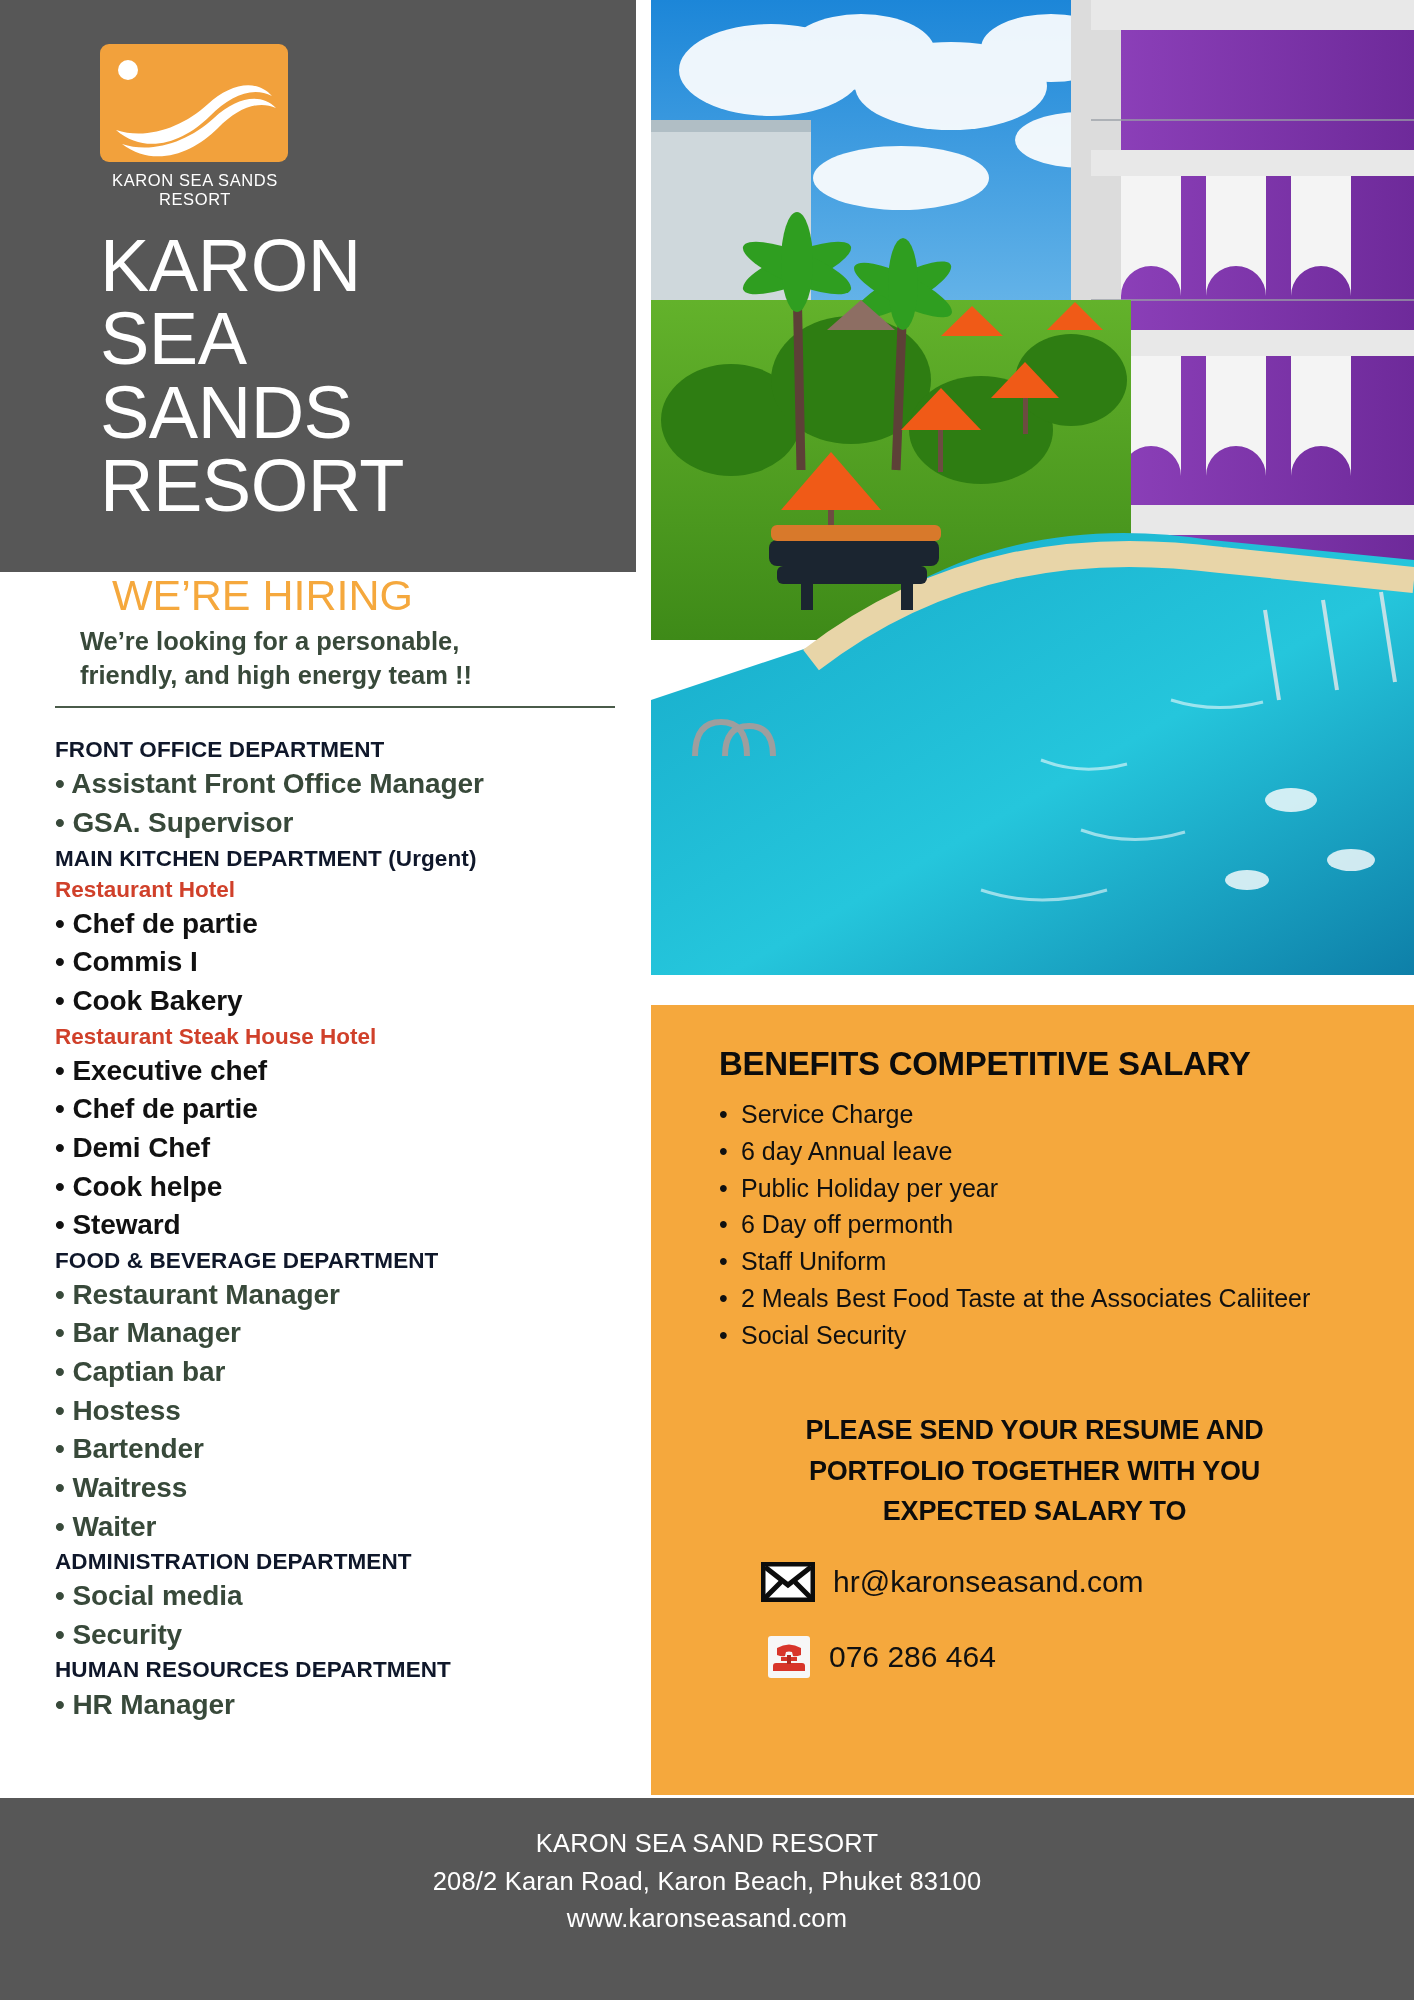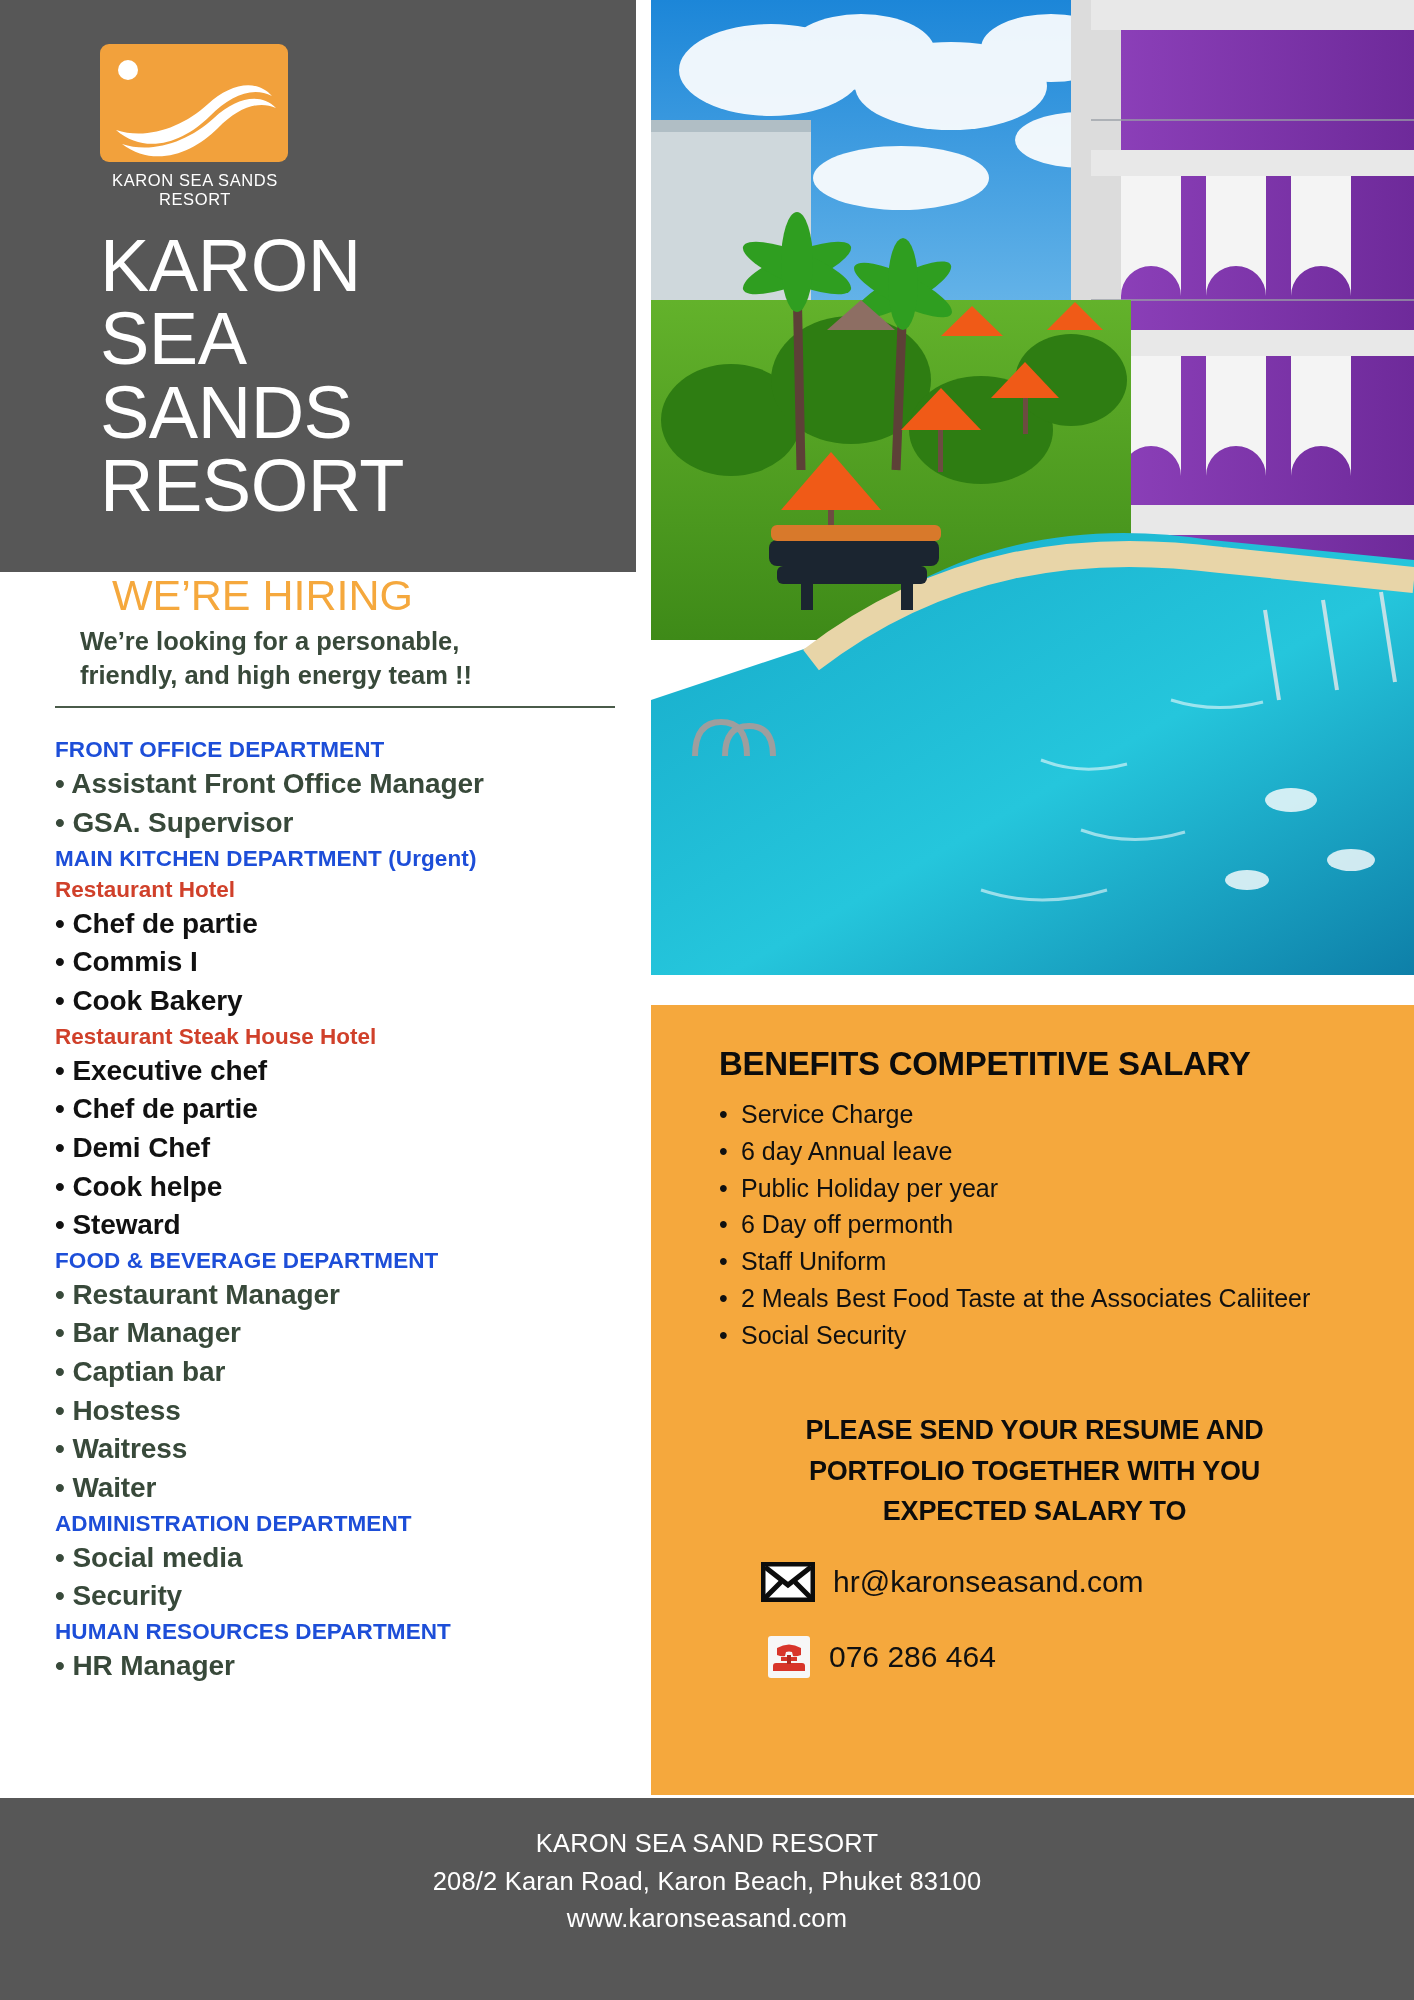--- a/index.html
+++ b/index.html
@@ -95,21 +95,21 @@
     width: 470px;
   }
   .divider {
     width: 560px;
     height: 2px;
     background: #4A5B4A;
     margin: 14px 0 0 55px;
   }
   .dept-list { margin: 26px 0 0 55px; width: 590px; }
   .dept-head {
-    color: #1d4ed8;
+    color: #0f172a;
     font-size: 22.5px;
     font-weight: bold;
     line-height: 1.38;
     letter-spacing: 0.1px;
   }
   .sub-head {
     color: #D0402A;
     font-size: 22.5px;
     font-weight: bold;
     line-height: 1.38;
@@ -354,20 +354,21 @@
       <div class="job black">• Executive chef</div>
       <div class="job black">• Chef de partie</div>
       <div class="job black">• Demi Chef</div>
       <div class="job black">• Cook helpe</div>
       <div class="job black">• Steward</div>
       <div class="dept-head">FOOD &amp; BEVERAGE DEPARTMENT</div>
       <div class="job green">• Restaurant Manager</div>
       <div class="job green">• Bar Manager</div>
       <div class="job green">• Captian bar</div>
       <div class="job green">• Hostess</div>
+      <div class="job green">• Bartender</div>
       <div class="job green">• Waitress</div>
       <div class="job green">• Waiter</div>
       <div class="dept-head">ADMINISTRATION DEPARTMENT</div>
       <div class="job green">• Social media</div>
       <div class="job green">• Security</div>
       <div class="dept-head">HUMAN RESOURCES DEPARTMENT</div>
       <div class="job green">• HR Manager</div>
     </div>
 </div>
 

